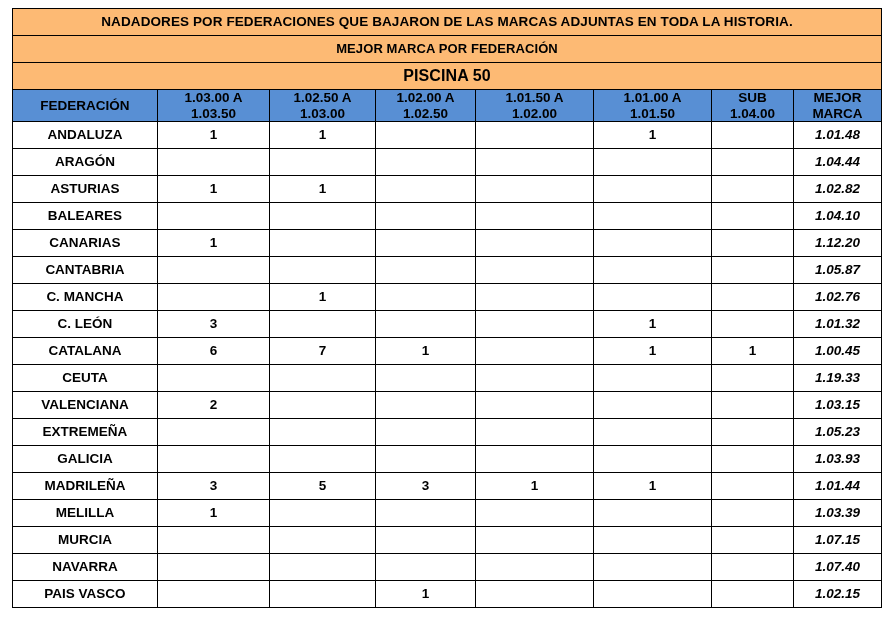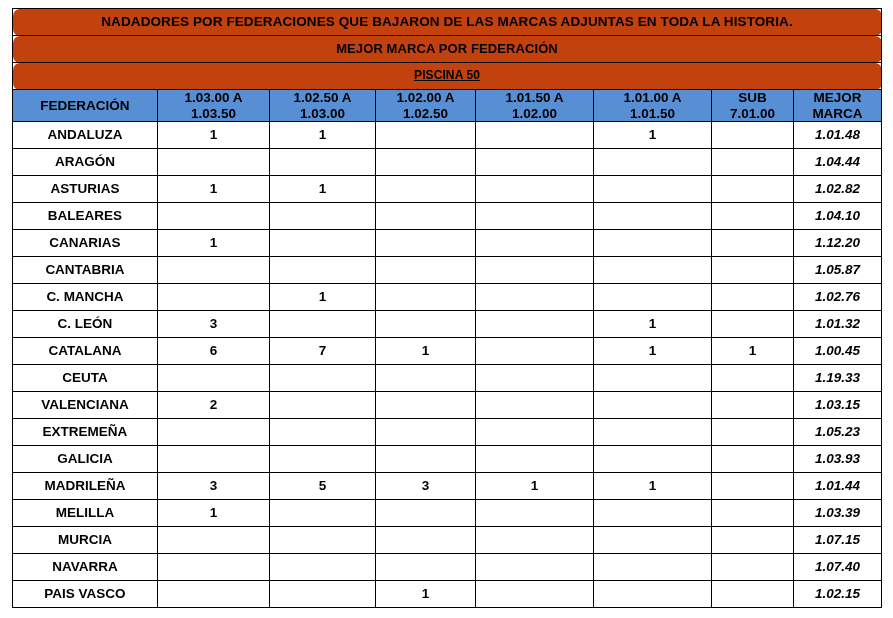--- a/index.html
+++ b/index.html
@@ -31,35 +31,33 @@
     font-weight: bold;
     color: #000000;
     text-align: center;
     vertical-align: middle;
     height: 26px;
     line-height: 1.15;
     overflow: hidden;
     white-space: nowrap;
   }
   .title-cell {
-    background: #c2410c;
+    background: #fdba74;
     color: #000000;
     font-weight: bold;
     font-size: 14.5px;
     height: 24px;
     letter-spacing: 0.1px;
-    border-radius: 7px;
   }
   .title-cell.sub {
     font-size: 13px;
     margin-left: 28px;
   }
   .title-cell.sub2 {
-    font-size: 12px;
-    text-decoration: underline;
+    font-size: 16px;
   }
   .hdr {
     background: #588fd4;
     color: #000000;
     font-weight: bold;
     font-size: 13px;
     height: 22px;
   }
   .hdr .l1, .hdr .l2 {
     display: block;
@@ -133,21 +131,21 @@
         <th class="hdr">
           <span class="l1">1.01.50 A</span>
           <span class="l2">1.02.00</span>
         </th>
         <th class="hdr">
           <span class="l1">1.01.00 A</span>
           <span class="l2">1.01.50</span>
         </th>
         <th class="hdr">
           <span class="l1">SUB</span>
-          <span class="l2">7.01.00</span>
+          <span class="l2">1.04.00</span>
         </th>
         <th class="hdr">
           <span class="l1">MEJOR</span>
           <span class="l2">MARCA</span>
         </th>
       </tr>
     </thead>
     <tbody>
 
     <tr>

